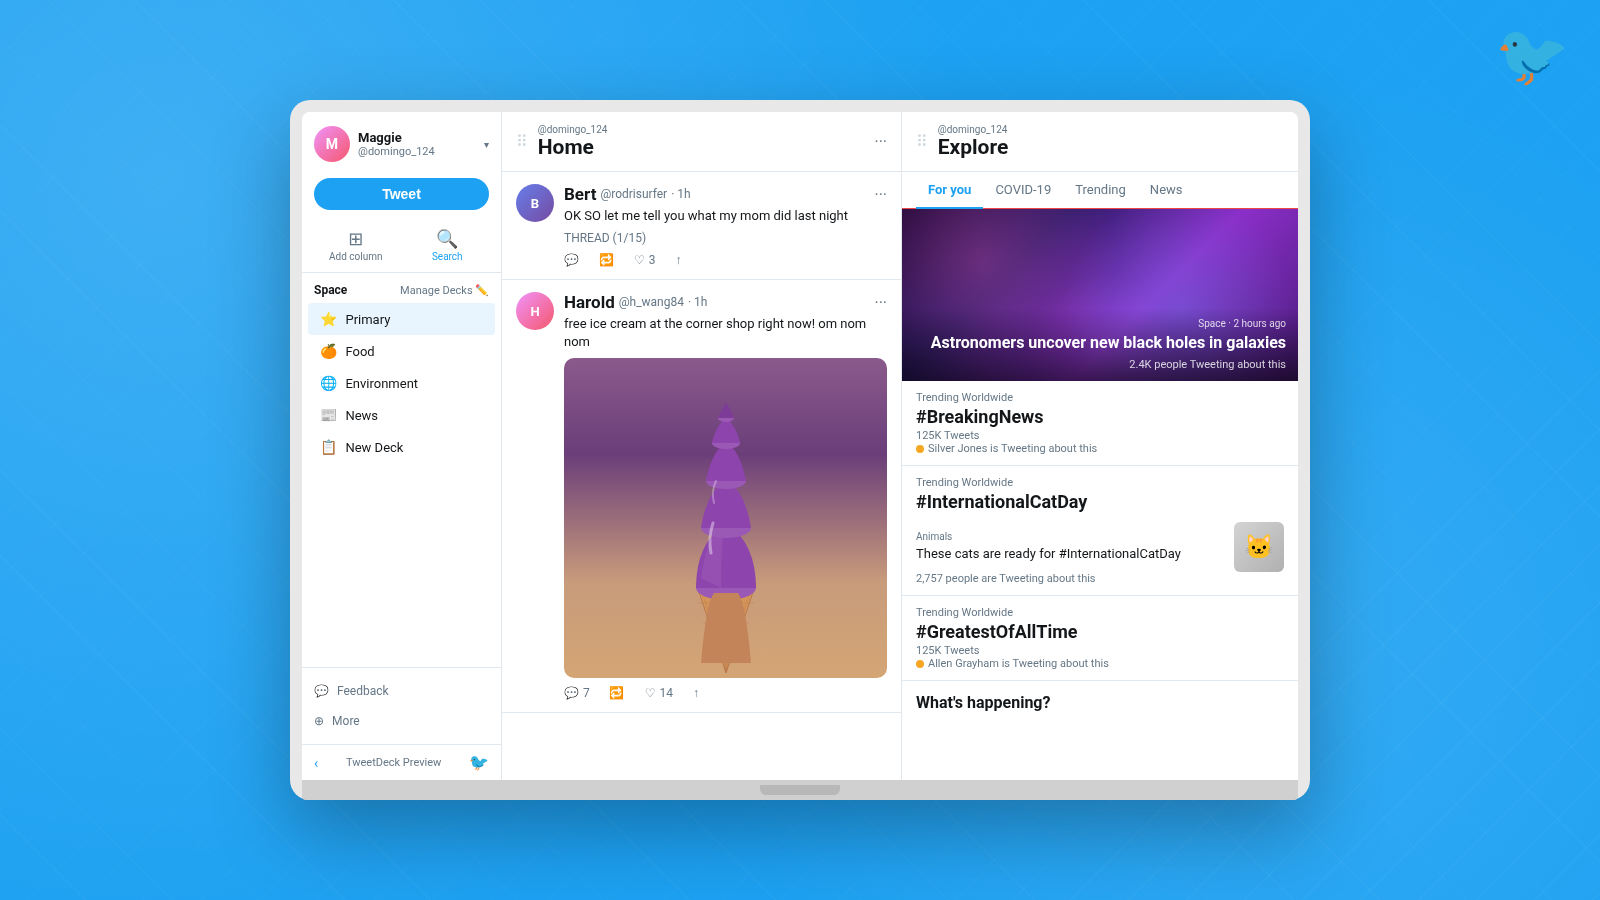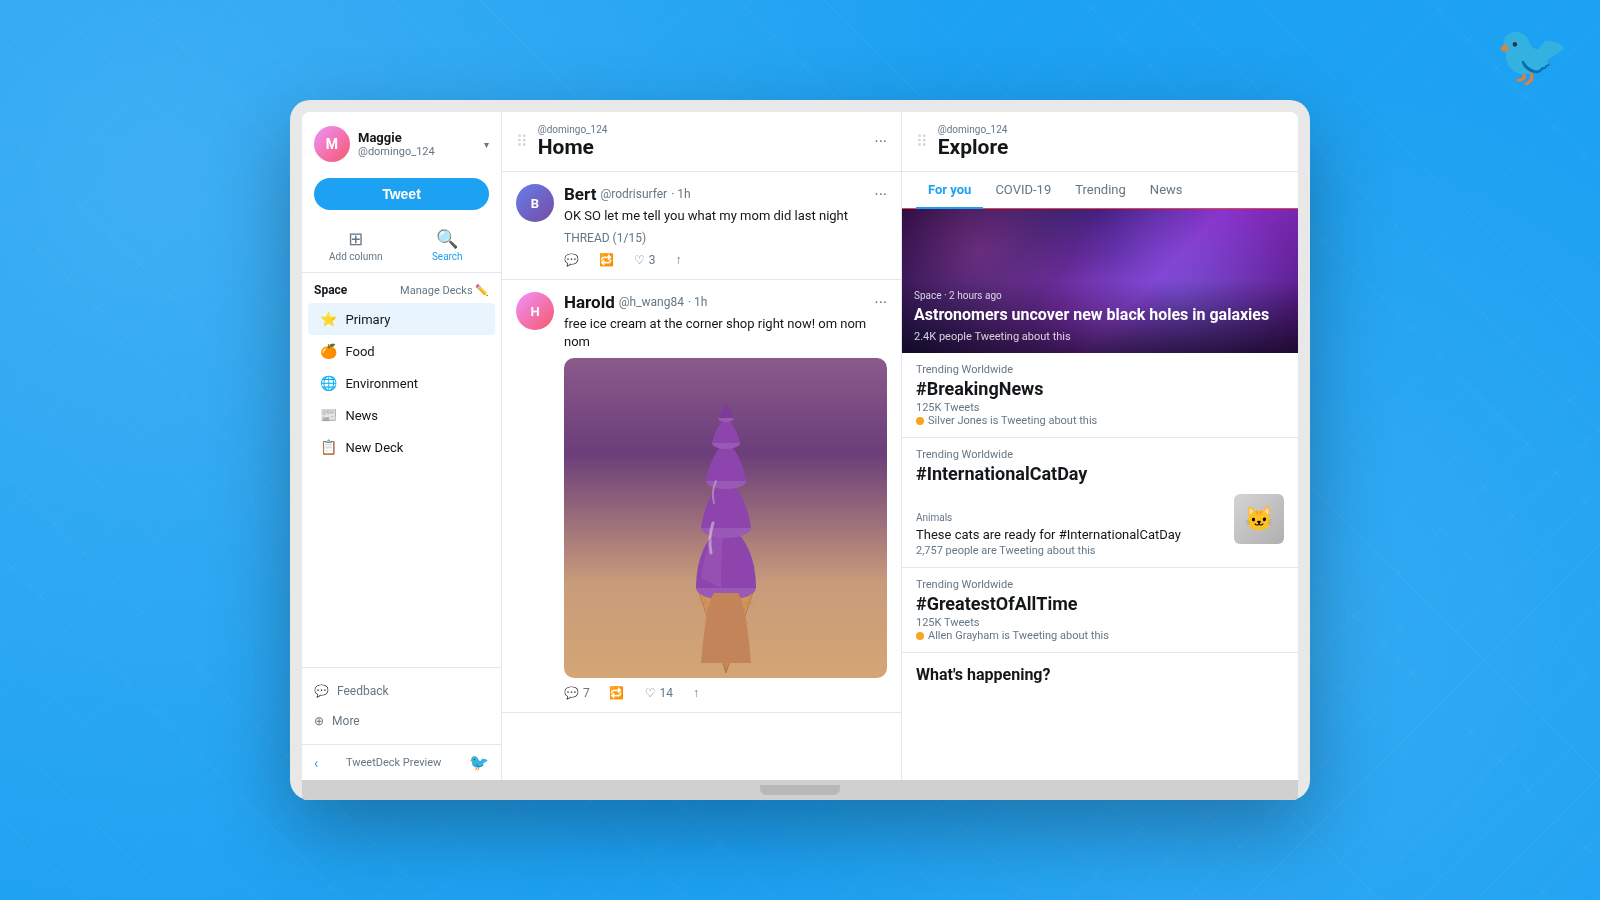--- a/index.html
+++ b/index.html
@@ -314,24 +314,25 @@
       font-weight: bold;
     }
 
     .explore-content {
       overflow-y: auto;
       flex: 1;
     }
 
     .news-hero {
       position: relative;
-      height: 144px;
+      height: 172px;
       background: linear-gradient(135deg, #1a0533 0%, #2d1b69 30%, #8b2fc9 60%, #4a1a7a 100%);
       overflow: hidden;
       margin-bottom: 0;
+      text-align: right;
     }
     .news-hero::before {
       content: '';
       position: absolute;
       inset: 0;
       background: 
         radial-gradient(circle at 20% 30%, rgba(255,100,200,0.3) 0%, transparent 40%),
         radial-gradient(circle at 70% 60%, rgba(100,150,255,0.3) 0%, transparent 40%),
         radial-gradient(circle at 50% 80%, rgba(200,100,255,0.2) 0%, transparent 30%);
     }
@@ -355,21 +356,21 @@
     .trending-tag { font-size: 18px; font-weight: bold; color: #14171a; margin-bottom: 2px; }
     .trending-count { font-size: 11px; color: #657786; }
     .trending-user { font-size: 11px; color: #657786; display: flex; align-items: center; gap: 4px; }
     .trending-dot { width: 8px; height: 8px; border-radius: 50%; background: #f5a623; display: inline-block; flex-shrink: 0; }
 
     .cat-item {
       padding: 10px 14px;
       border-bottom: 1px solid #e1e8ed;
       display: flex;
       gap: 10px;
-      align-items: flex-end;
+      align-items: center;
     }
     .cat-text { flex: 1; }
     .cat-category { font-size: 10px; color: #657786; margin-bottom: 3px; }
     .cat-title { font-size: 13px; color: #14171a; line-height: 1.4; }
     .cat-image {
       width: 50px;
       height: 50px;
       border-radius: 6px;
       background: linear-gradient(135deg, #d4d4d4, #b0b0b0);
       flex-shrink: 0;

